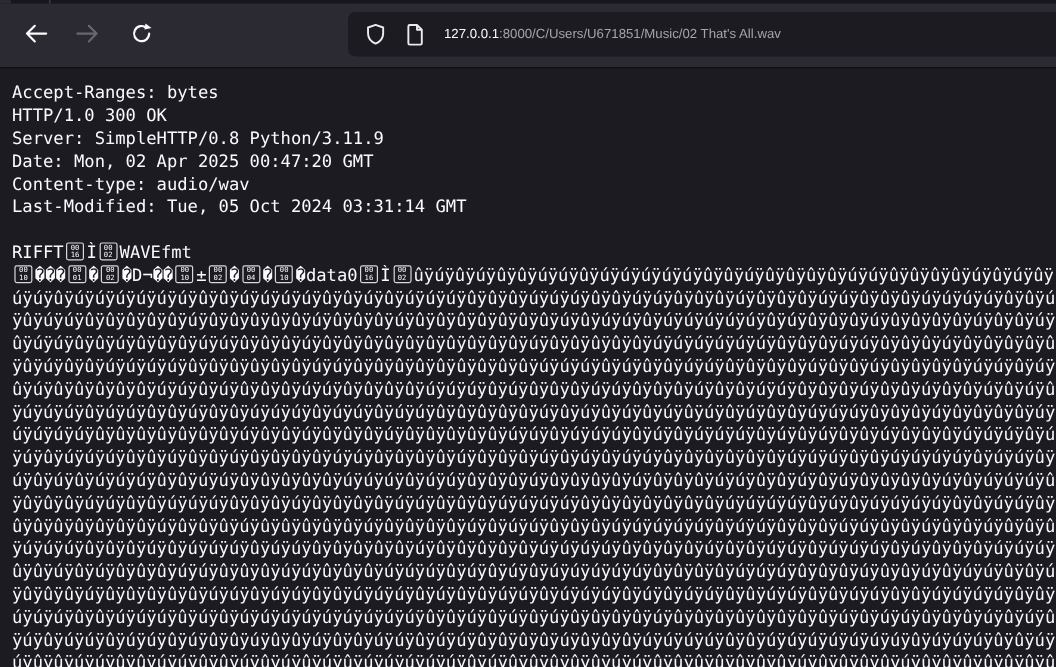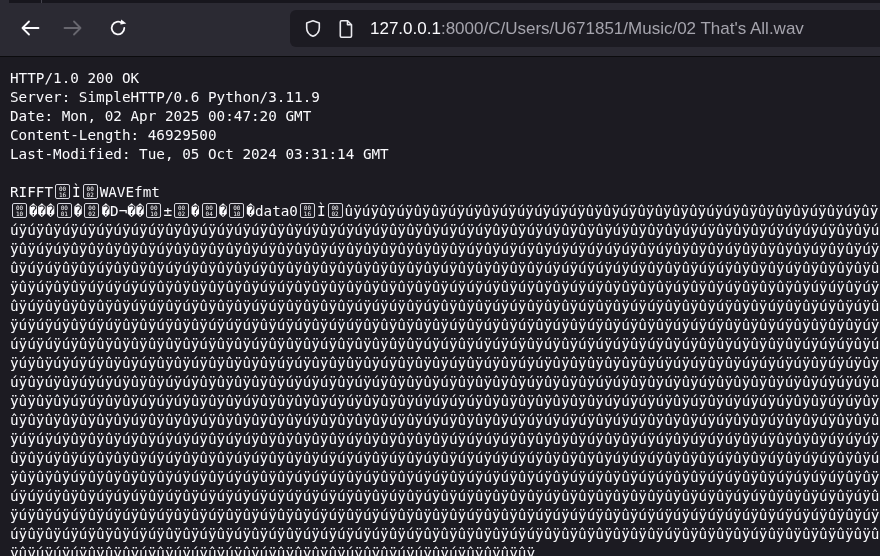--- a/index.html
+++ b/index.html
@@ -26,21 +26,21 @@
   .url-bar{
     position:absolute;left:290px;top:7px;height:37px;width:600px;
     background:#1c1b22;border-radius:6px;
     display:flex;align-items:center;
   }
   .url-bar .ico{flex:0 0 auto;display:flex;align-items:center;justify-content:center;width:22px;height:22px;}
   .url-bar .ico.shield{margin-left:12px;}
   .url-bar .ico.page{margin-left:11px;}
   .url-text{
     margin-left:13px;font-family:"Liberation Sans","DejaVu Sans",sans-serif;
-    font-size:17px;white-space:nowrap;overflow:hidden;
+    font-size:11px;white-space:nowrap;overflow:hidden;
   }
   .url-text .domain{color:#fbfbfe;}
   .url-text .path{color:#a5a4ad;}
   
   .content{
     height:499px;overflow:hidden;box-sizing:border-box;
     padding:12px 0 0 10px;
     color:#fbfbfe;font-size:14.3px;line-height:19px;
   }
   .content .hline{height:19px;white-space:pre;}
@@ -96,22 +96,23 @@
         <path d="M6.5 2.8h6l4 4v11.2a1.2 1.2 0 0 1-1.2 1.2H6.5a1.2 1.2 0 0 1-1.2-1.2V4a1.2 1.2 0 0 1 1.2-1.2z" fill="none" stroke="#eaeaef" stroke-width="1.6" stroke-linejoin="round"></path>
         <path d="M12.5 2.8v4h4" fill="none" stroke="#eaeaef" stroke-width="1.6" stroke-linejoin="round"></path>
       </svg>
     </span>
     <span class="url-text"><span class="domain">127.0.0.1</span><span class="path">:8000/C/Users/U671851/Music/02 That's All.wav</span></span>
   </div>
 </div>
 
 <div class="content">
   <div>
-      <div class="hline">HTTP/1.0 200 OK</div>
-      <div class="hline">Server: SimpleHTTP/0.6 Python/3.11.9</div>
+      <div class="hline">Accept-Ranges: bytes</div>
+      <div class="hline">HTTP/1.0 300 OK</div>
+      <div class="hline">Server: SimpleHTTP/0.8 Python/3.11.9</div>
       <div class="hline">Date: Mon, 02 Apr 2025 00:47:20 GMT</div>
-      <div class="hline">Content-Length: 46929500</div>
+      <div class="hline">Content-type: audio/wav</div>
       <div class="hline">Last-Modified: Tue, 05 Oct 2024 03:31:14 GMT</div>
       <div class="hline">&nbsp;</div>
     </div>
   <div class="hline">RIFFT<span class="hexbox"><span class="r">00</span><span class="r">16</span></span>Ì<span class="hexbox"><span class="r">00</span><span class="r">02</span></span>WAVEfmt</div>
   <div class="bin"><span class="hexbox"><span class="r">00</span><span class="r">10</span></span>���<span class="hexbox"><span class="r">00</span><span class="r">01</span></span>�<span class="hexbox"><span class="r">00</span><span class="r">02</span></span>�D¬��<span class="hexbox"><span class="r">00</span><span class="r">10</span></span>±<span class="hexbox"><span class="r">00</span><span class="r">02</span></span>�<span class="hexbox"><span class="r">00</span><span class="r">04</span></span>�<span class="hexbox"><span class="r">00</span><span class="r">10</span></span>�data0<span class="hexbox"><span class="r">00</span><span class="r">16</span></span>Ì<span class="hexbox"><span class="r">00</span><span class="r">02</span></span>ûÿúÿûÿúÿûÿûÿúÿúÿûÿúÿúÿúÿúÿúÿûÿûÿúÿûÿûÿûÿûÿúÿúÿûÿûÿûÿûÿúÿûÿúÿûÿúÿúÿûÿúÿúÿúÿúÿúÿúÿûÿûÿúÿúÿúÿúÿûÿûÿúÿûÿúÿúÿúÿûÿûÿûÿúÿúÿúÿûÿûÿúÿúÿûÿûÿûÿúÿûÿûÿûÿúÿúÿûÿûÿûÿúÿúÿúÿúÿûÿûÿúÿûÿúÿúÿûÿûÿûÿûÿûÿúÿûÿûÿûÿûÿûÿúÿûÿûÿûÿúÿûÿûÿûÿûÿûÿûÿûÿúÿûÿúÿúÿûÿúÿúÿúÿúÿúÿûÿúÿûÿûÿûÿúÿûÿûÿûÿûÿúÿûÿûÿúÿûÿúÿúÿûÿûÿúÿûÿûÿûÿúÿúÿûÿûÿûÿúÿûÿûÿûÿûÿûÿûÿûÿûÿûÿûÿúÿûÿûÿûÿûÿûÿúÿúÿúÿúÿúÿúÿûÿûÿûÿúÿúÿûÿûÿûÿúÿûÿûÿûÿûÿûÿûÿúÿûÿûÿúÿúÿúÿúÿûÿûÿûÿûÿûÿûÿúÿúÿûÿûÿûÿûÿûÿûÿûÿûÿûÿúÿúÿúÿûÿúÿûÿûÿúÿúÿûÿûÿûÿûÿúÿûÿûÿúÿûÿûÿûÿûÿúÿúÿûÿúÿûÿúÿûÿûÿûÿûÿûÿúÿúÿûÿúÿûÿûÿûÿúÿúÿûÿûÿûÿûÿúÿúÿúÿûÿúÿûÿûÿûÿúÿúÿûÿûÿûÿúÿûÿûÿúÿúÿûÿûÿûÿúÿûÿûÿúÿûÿûÿúÿûÿúÿûÿúÿúÿúÿûÿúÿúÿûÿûÿúÿûÿûÿúÿúÿúÿûÿúÿúÿûÿúÿúÿûÿûÿûÿûÿûÿúÿûÿúÿûÿúÿûÿúÿûÿúÿûÿúÿûÿûÿúÿúÿúÿûÿûÿûÿúÿûÿûÿûÿûÿúÿúÿúÿúÿúÿûÿûÿûÿûÿûÿûÿûÿúÿûÿûÿúÿûÿûÿûÿúÿûÿûÿûÿûÿûÿúÿúÿûÿúÿúÿúÿûÿúÿûÿúÿúÿúÿûÿúÿûÿúÿûÿûÿúÿûÿûÿûÿúÿúÿúÿûÿúÿúÿûÿúÿúÿúÿûÿûÿúÿûÿûÿúÿûÿûÿûÿûÿúÿúÿûÿûÿûÿûÿúÿûÿûÿûÿúÿûÿúÿûÿúÿúÿûÿûÿûÿûÿûÿûÿúÿúÿúÿûÿûÿúÿúÿúÿúÿûÿúÿúÿûÿúÿûÿúÿûÿúÿúÿúÿûÿûÿúÿúÿûÿûÿûÿûÿûÿúÿúÿúÿûÿúÿúÿûÿûÿûÿúÿûÿûÿûÿûÿúÿûÿûÿûÿúÿúÿûÿûÿúÿûÿúÿûÿûÿûÿûÿúÿûÿúÿúÿúÿûÿûÿûÿûÿúÿúÿûÿûÿúÿúÿúÿûÿûÿûÿúÿûÿûÿûÿûÿúÿúÿûÿûÿûÿúÿúÿúÿúÿûÿûÿûÿûÿûÿûÿûÿúÿúÿúÿúÿûÿúÿûÿúÿúÿúÿúÿûÿûÿúÿúÿûÿûÿûÿûÿûÿûÿûÿûÿúÿûÿûÿûÿúÿûÿûÿûÿûÿûÿúÿûÿûÿûÿûÿúÿûÿúÿúÿûÿûÿûÿúÿúÿúÿúÿúÿûÿúÿúÿûÿûÿûÿúÿúÿûÿûÿúÿûÿûÿúÿûÿûÿûÿúÿúÿúÿûÿûÿûÿúÿûÿúÿúÿúÿûÿúÿúÿûÿûÿûÿûÿûÿúÿûÿûÿûÿûÿûÿúÿúÿúÿúÿûÿûÿûÿûÿúÿûÿûÿúÿúÿûÿúÿúÿúÿûÿúÿûÿûÿûÿúÿúÿúÿûÿûÿúÿûÿúÿûÿûÿûÿúÿúÿûÿûÿûÿúÿúÿûÿûÿûÿúÿúÿúÿûÿúÿûÿúÿûÿúÿúÿúÿúÿúÿûÿûÿûÿûÿúÿúÿúÿûÿûÿûÿúÿûÿûÿúÿûÿúÿúÿûÿûÿúÿûÿûÿûÿúÿûÿûÿûÿûÿûÿúÿúÿûÿúÿúÿûÿûÿúÿúÿúÿûÿúÿûÿûÿúÿúÿûÿúÿúÿúÿûÿúÿûÿúÿúÿûÿûÿúÿúÿûÿûÿúÿúÿûÿûÿúÿúÿúÿúÿûÿûÿúÿúÿúÿûÿûÿúÿúÿúÿûÿúÿûÿúÿúÿúÿúÿúÿúÿúÿúÿúÿûÿûÿúÿûÿúÿûÿúÿûÿûÿûÿûÿúÿûÿûÿûÿûÿûÿûÿûÿûÿúÿûÿúÿúÿûÿûÿûÿúÿûÿúÿûÿúÿûÿúÿúÿûÿúÿúÿûÿúÿûÿûÿúÿûÿûÿúÿûÿûÿúÿúÿûÿúÿúÿûÿûÿûÿûÿúÿûÿûÿûÿúÿúÿúÿúÿûÿûÿúÿúÿúÿúÿúÿúÿúÿûÿúÿúÿúÿûÿûÿúÿúÿûÿûÿúÿúÿûÿûÿúÿúÿûÿûÿúÿûÿúÿûÿúÿûÿúÿúÿúÿúÿúÿûÿúÿûÿûÿûÿûÿûÿúÿúÿûÿûÿûÿûÿûÿûÿûÿúÿûÿûÿûÿûÿúÿûÿûÿûÿûÿûÿûÿûÿûÿúÿúÿúÿûÿûÿûÿúÿûÿúÿúÿûÿúÿûÿúÿûÿûÿûÿûÿúÿûÿûÿúÿúÿûÿúÿûÿûÿûÿûÿ</div>
 </div>
 
 </body></html>

